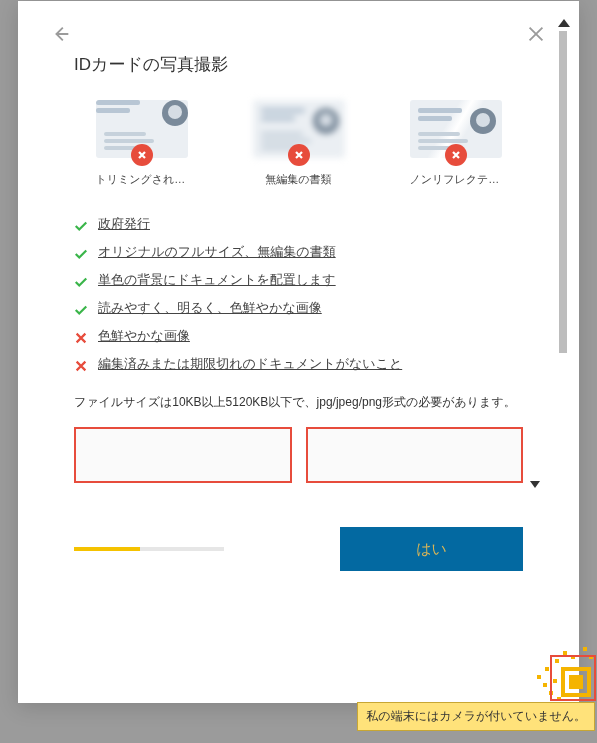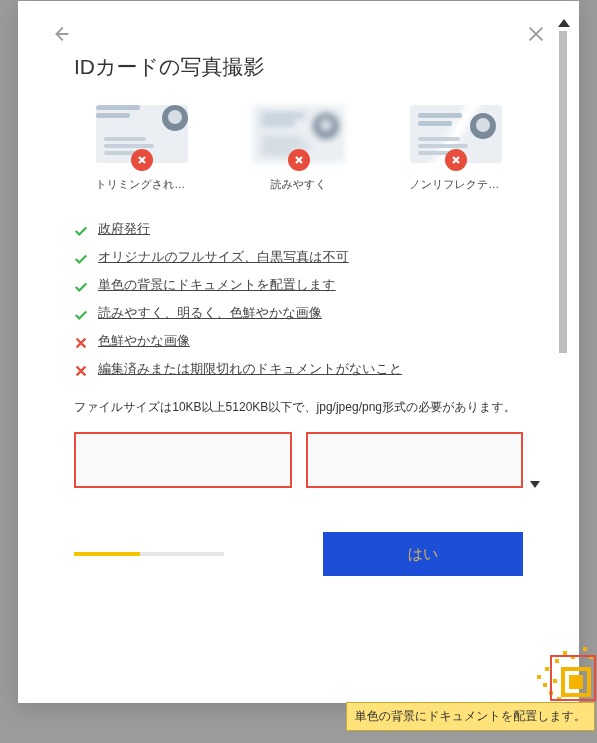--- a/index.html
+++ b/index.html
@@ -32,21 +32,21 @@
     .close-x { color:#9b9b9b; cursor:pointer; position:relative; right:-24px; top:-4px;}
     .close-x svg { width:22px; height:22px; stroke:#9b9b9b; stroke-width:2; fill:none; }
     .title {
       font-size: 28px;
       font-weight: 600;
       color: #1a1a1a;
       margin-top: 12px;
       margin-bottom: 36px;
     }
     .subtitle {
-      font-size: 21px;
+      font-size: 17px;
       color: #333;
       margin-bottom: 24px;
     }
     .content-scroll {
       position: relative;
     }
     .scroll-indicator {
       position: absolute;
       right: -44px;
       top: -22px;
@@ -137,21 +137,21 @@
     .progress-row {
       display:flex; align-items:center; justify-content:space-between; gap:30px;
     }
     .progress {
       width:150px; height:4px; background:#e6e6e6; position:relative;
     }
     .progress::before {
       content:''; position:absolute; left:0; top:0; width:44%; height:100%; background:#f5c200;
     }
     .submit-btn {
-      flex:0 0 auto; width:200px; height:44px; background:#1d4ed8;
+      flex:0 0 auto; width:183px; height:44px; background:#0369a1;
       color:#d8b557; font-size:15px; border:none; cursor:pointer;
       display:flex; align-items:center; justify-content:center;
     }
     .camera-corner {
       position:absolute; right:0; bottom:40px; width:68px; height:68px;
       pointer-events:none;
     }
     .camera-corner .px { position:absolute; background:#f5b400; }
     .camera-highlight {
       position:absolute; right:1px; bottom:42px; width:46px; height:46px;
@@ -219,21 +219,21 @@
               <div class="line2"></div>
               <div class="line3"></div>
             <div class="avatar"></div>
           </div>
           <div class="badge badge-bad">
             <svg viewBox="0 0 16 16">
                 <path d="M4 4l8 8M12 4l-8 8"></path>
               </svg>
           </div>
         </div>
-        <div class="example-label">読みやすく</div>
+        <div class="example-label">無編集の書類</div>
       </div>
 
       <div class="example">
         <div class="badge-wrap">
           <div class="card-thumb" style="background:linear-gradient(120deg,#ebeff3 40%,#fff 50%,#ebeff3 60%);">
             <div class="stripe"></div>
               <div class="stripe2"></div>
             <div class="line1"></div>
               <div class="line2"></div>
               <div class="line3"></div>
@@ -253,21 +253,21 @@
       <div class="rule">
         <span class="mark ok"><svg viewBox="0 0 16 16">
               <path d="M2 8l4 4 8-8"></path>
             </svg></span>
         <span>政府発行</span>
       </div>
       <div class="rule">
         <span class="mark ok"><svg viewBox="0 0 16 16">
               <path d="M2 8l4 4 8-8"></path>
             </svg></span>
-        <span>オリジナルのフルサイズ、白黒写真は不可</span>
+        <span>オリジナルのフルサイズ、無編集の書類</span>
       </div>
       <div class="rule">
         <span class="mark ok"><svg viewBox="0 0 16 16">
               <path d="M2 8l4 4 8-8"></path>
             </svg></span>
         <span>単色の背景にドキュメントを配置します</span>
       </div>
       <div class="rule">
         <span class="mark ok"><svg viewBox="0 0 16 16">
               <path d="M2 8l4 4 8-8"></path>
@@ -314,13 +314,13 @@
   <div class="px" style="right:56px;bottom:24px;width:4px;height:4px;"></div>
   <div class="px" style="right:48px;bottom:32px;width:4px;height:4px;"></div>
   <div class="px" style="right:38px;bottom:40px;width:4px;height:4px;"></div>
   <div class="px" style="right:30px;bottom:48px;width:4px;height:4px;"></div>
   <div class="px" style="right:22px;bottom:44px;width:4px;height:4px;"></div>
   <div class="px" style="right:10px;bottom:52px;width:4px;height:4px;"></div>
   <div class="px" style="right:4px;bottom:44px;width:4px;height:4px;"></div>
 </div>
 <div class="camera-highlight"></div>
 
-<div class="tooltip">単色の背景にドキュメントを配置します。</div>
+<div class="tooltip">私の端末にはカメラが付いていません。</div>
 
 </body></html>

